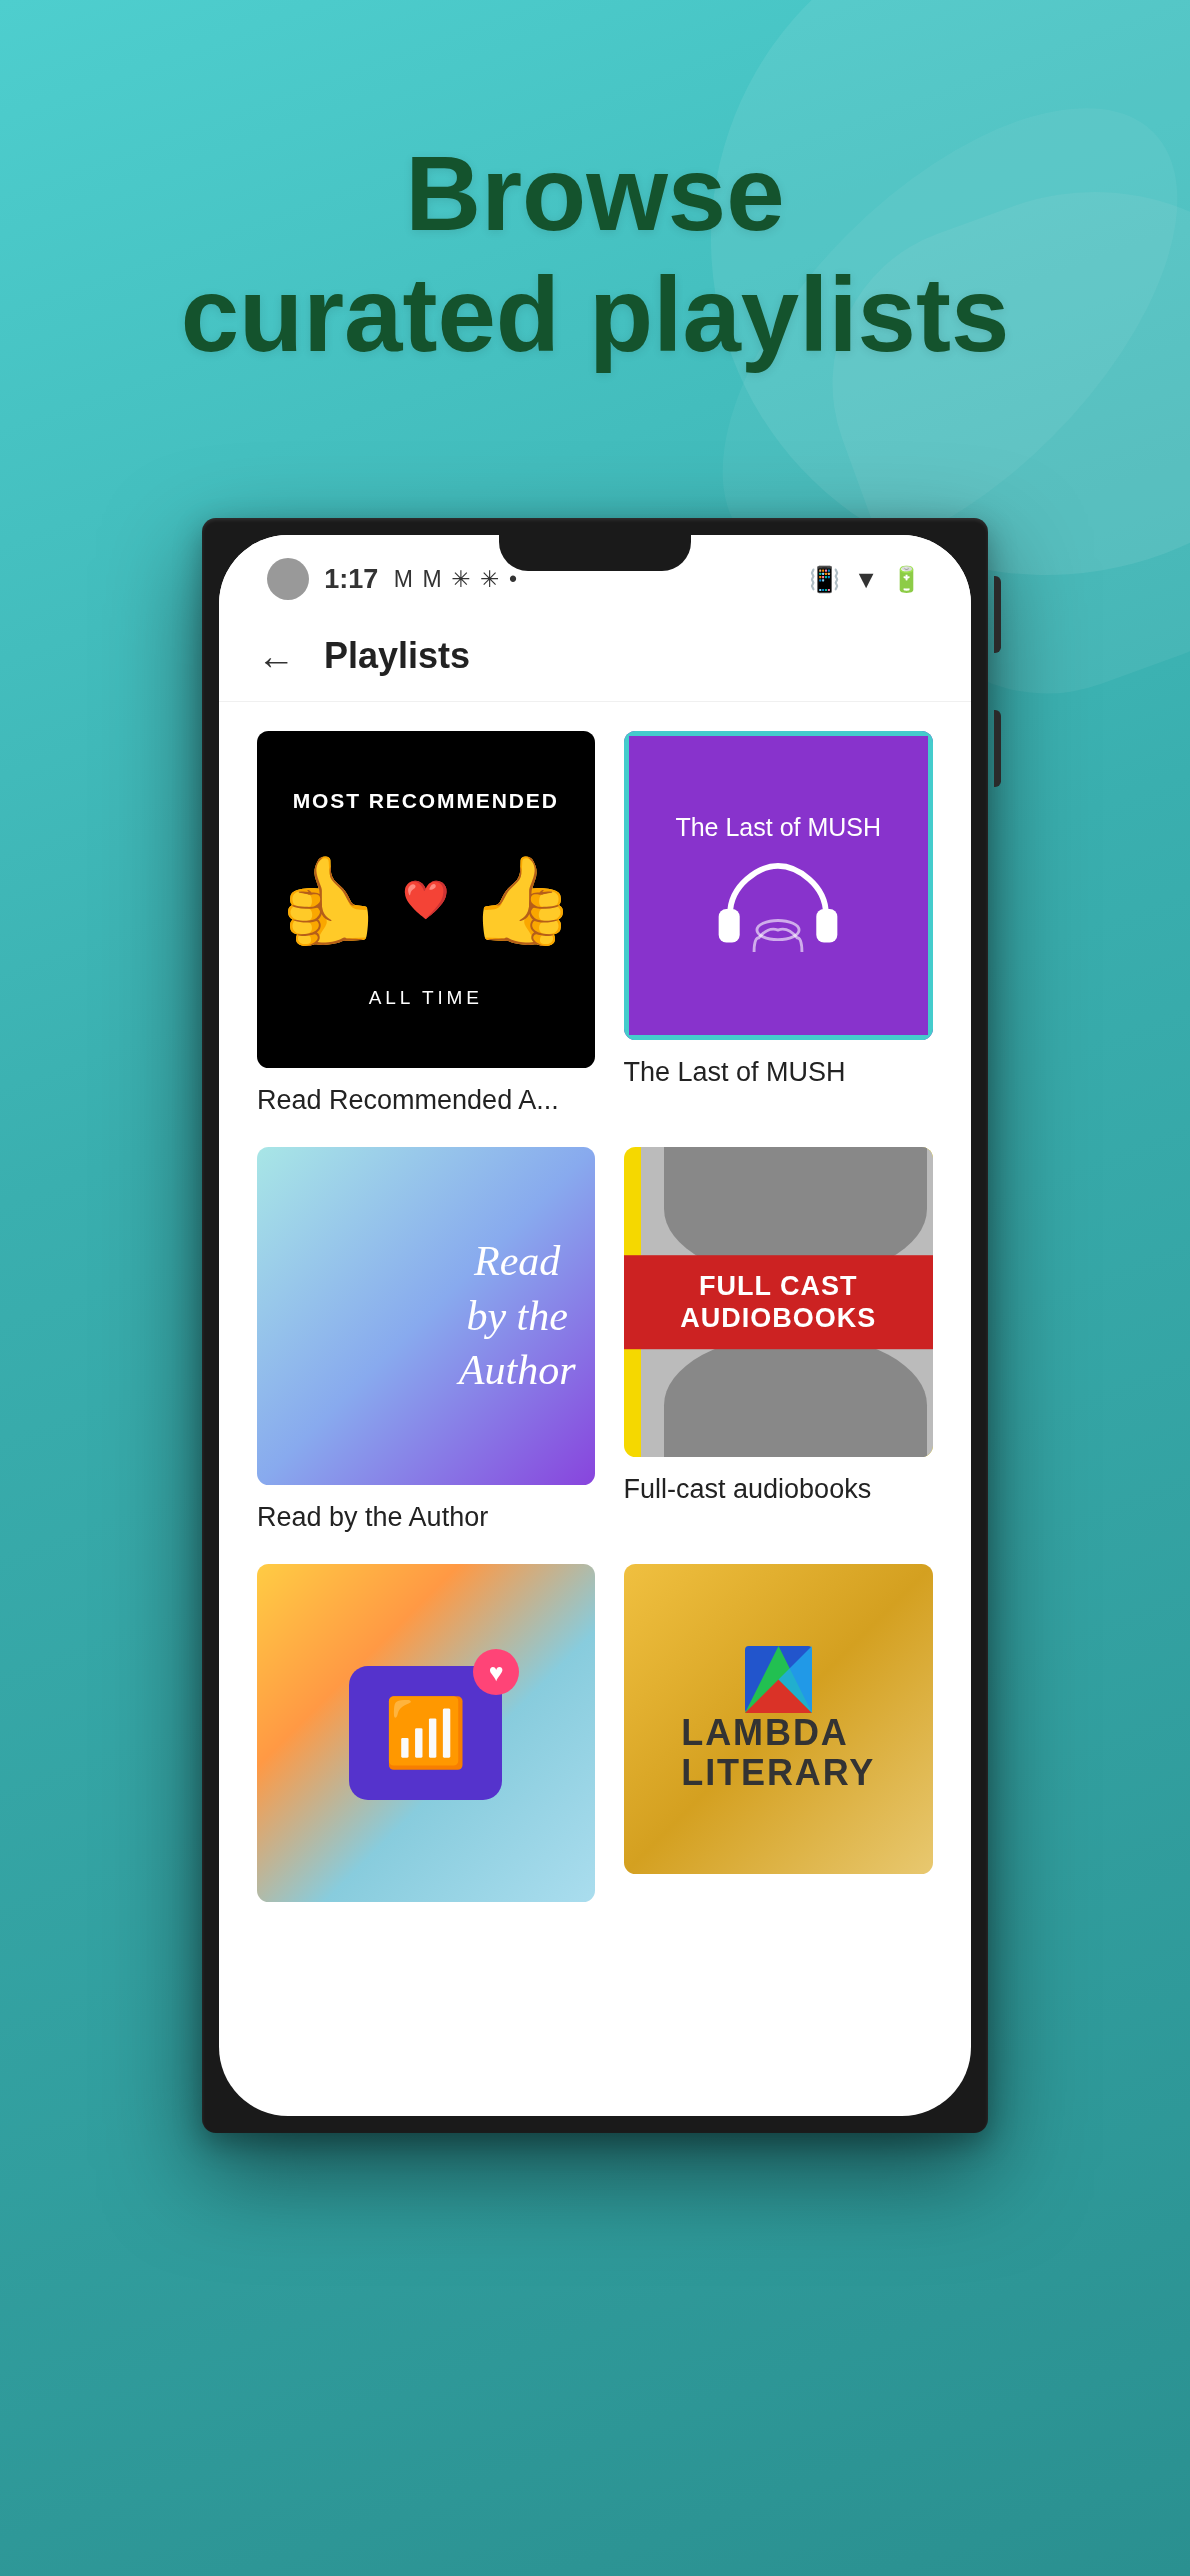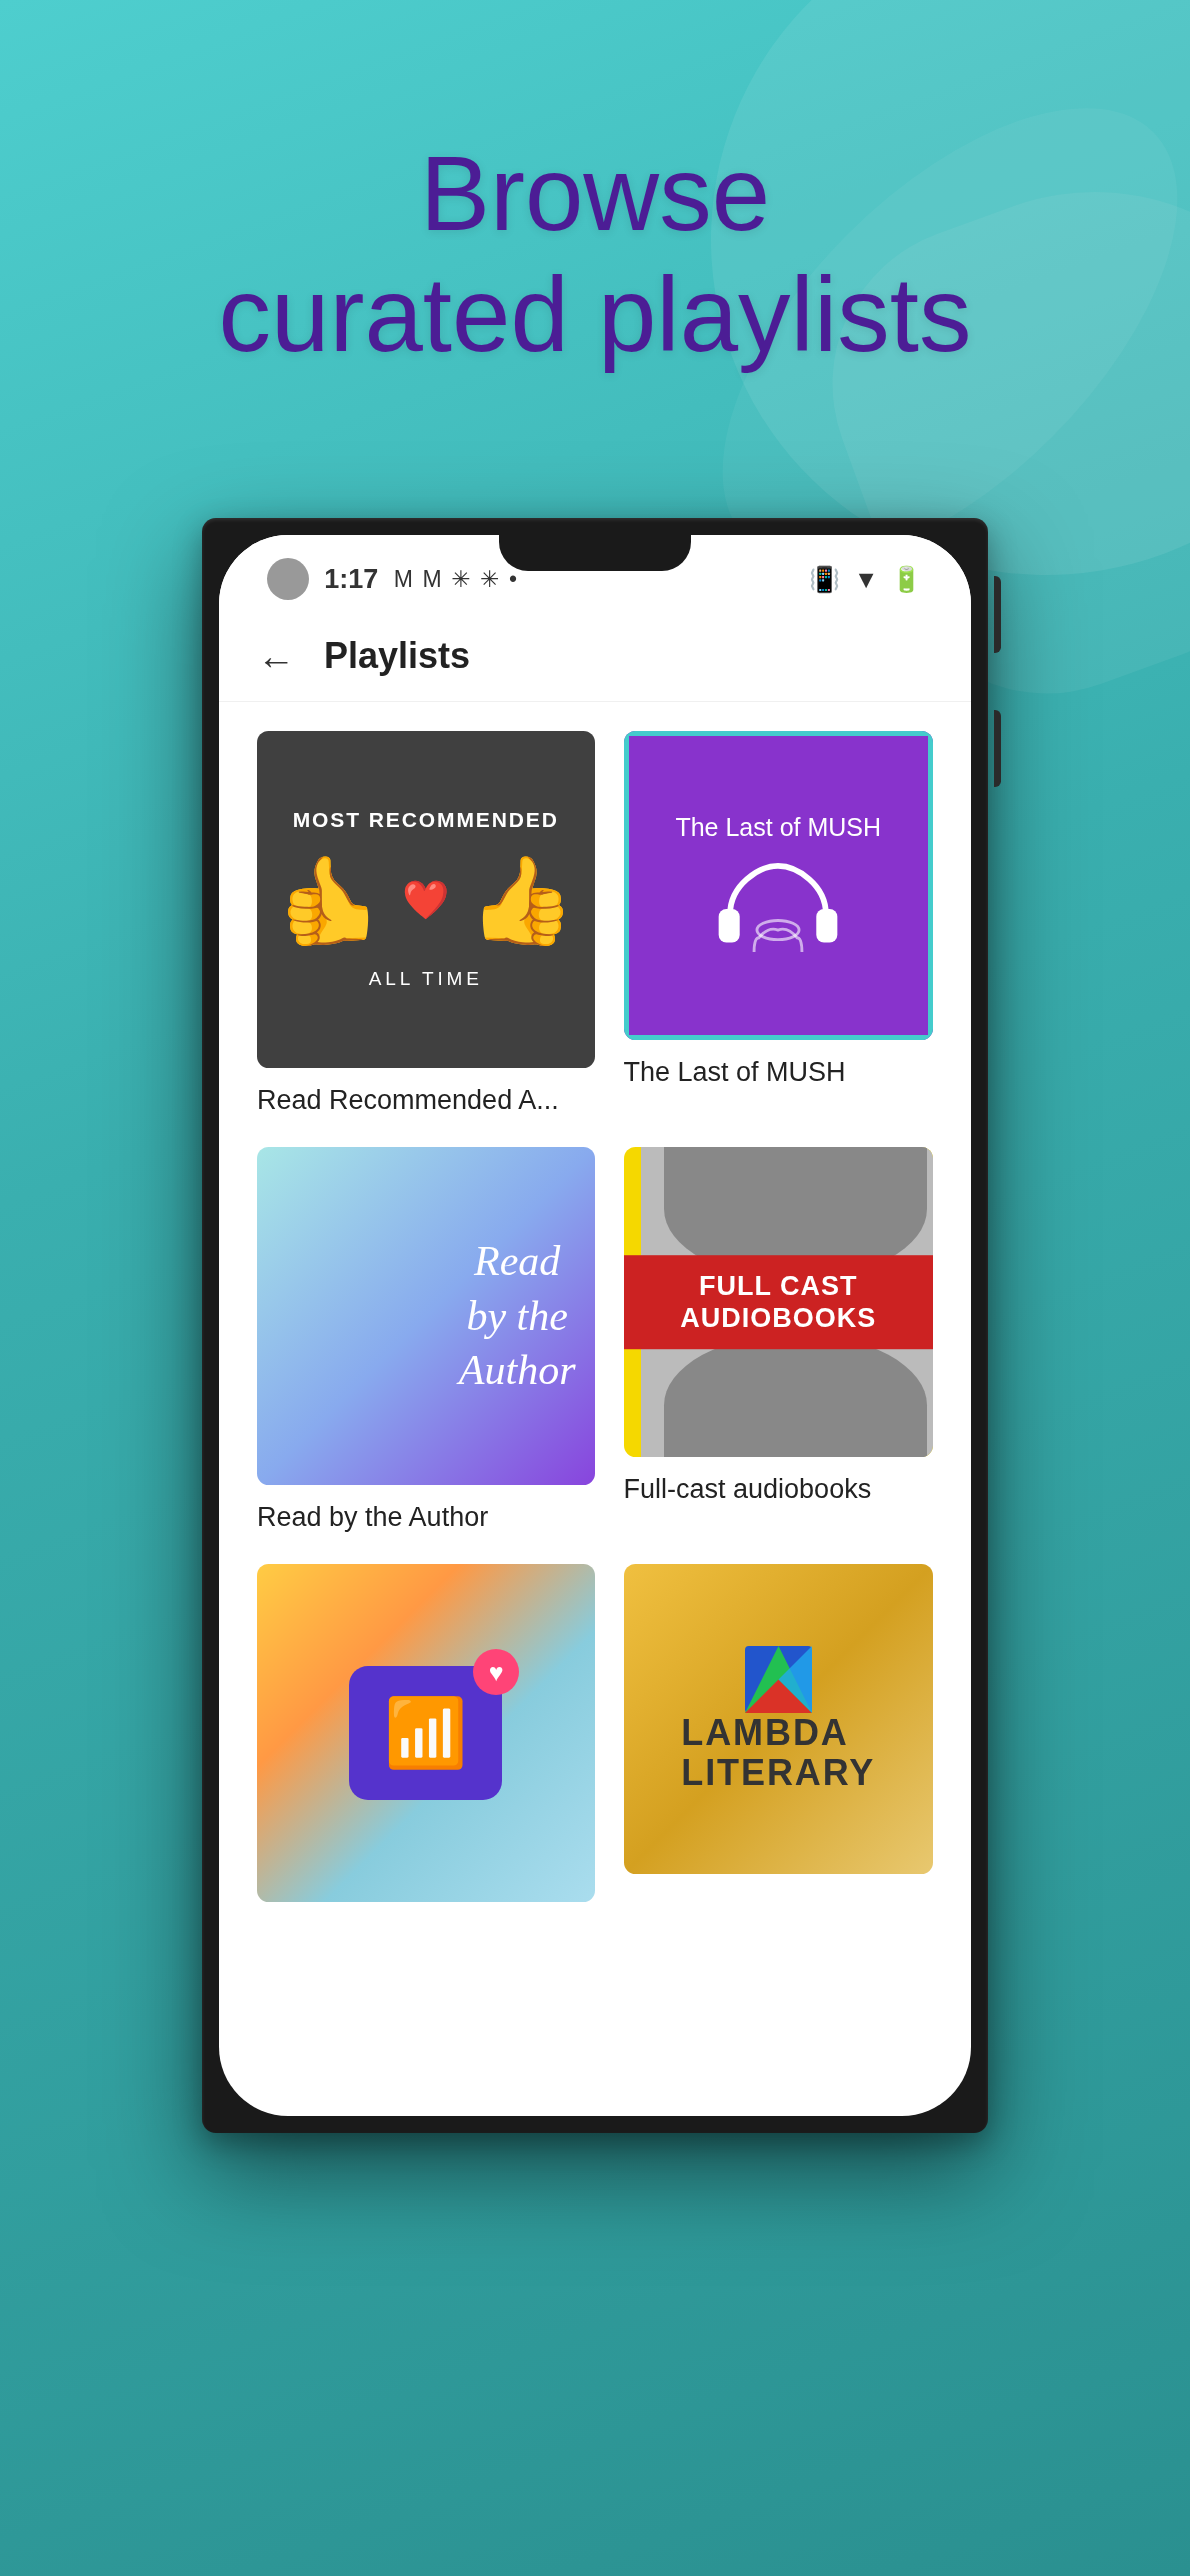--- a/index.html
+++ b/index.html
@@ -55,23 +55,23 @@
 
     .headline {
       position: absolute;
       top: 134px;
       left: 0; right: 0;
       text-align: center;
       z-index: 10;
     }
 
     .headline h1 {
-      color: #4c1d95;
+      color: #14532d;
       font-size: 105px;
-      font-weight: 400;
+      font-weight: 700;
       line-height: 1.15;
       text-shadow: 0 1.9px 9.6px rgba(0,0,0,0.1);
     }
 
     .phone-container {
       position: absolute;
       top: 518px;
       left: 50%;
       transform: translateX(-50%);
       width: 786px;
@@ -235,27 +235,28 @@
 
     .playlist-label {
       font-size: 27px;
       font-weight: 500;
       color: #222;
       line-height: 1.3;
     }
 
     
     .cover-most-recommended {
-      background: #404040;
+      background: #000000;
       display: flex;
       flex-direction: column;
       align-items: center;
       justify-content: center;
       padding: 19px;
       height: 100%;
+      gap: 19px;
     }
 
     .cover-most-recommended .arc-text {
       color: white;
       font-size: 21px;
       font-weight: 800;
       letter-spacing: 1.9px;
       text-transform: uppercase;
       text-align: center;
       margin-bottom: 7.7px;

